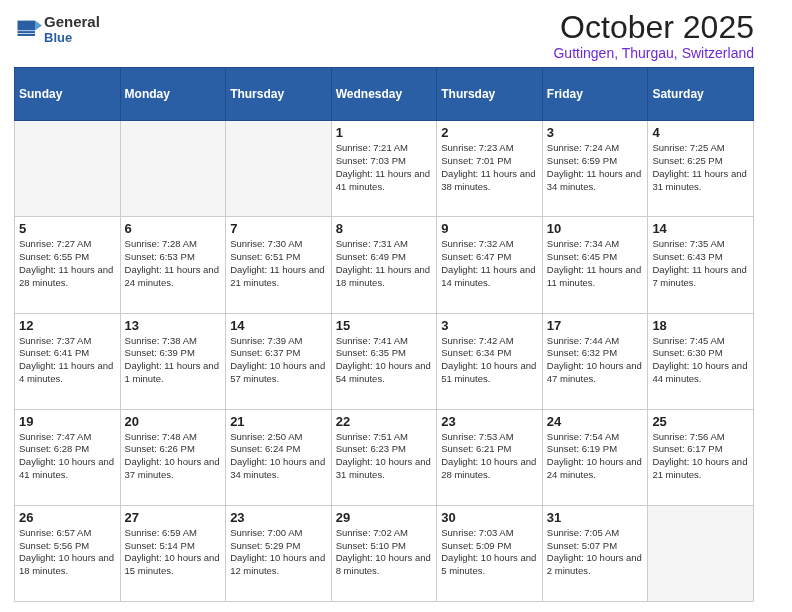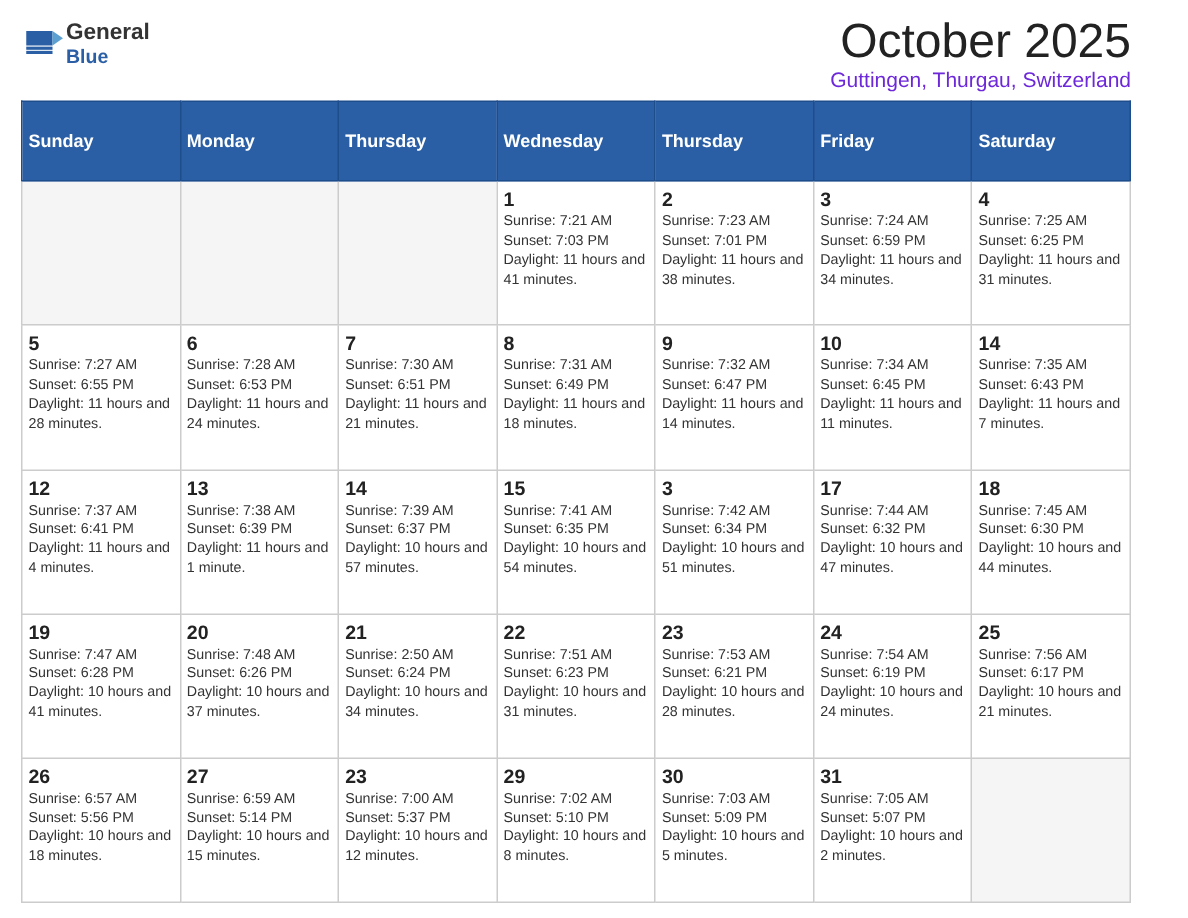--- a/index.html
+++ b/index.html
@@ -336,21 +336,21 @@
           <td>
             <div class="day-num">27</div>
             <div class="cell-text">Sunrise: 6:59 AM
 Sunset: 5:14 PM
 Daylight: 10 hours
 and 15 minutes.</div>
           </td>
           <td>
             <div class="day-num">23</div>
             <div class="cell-text">Sunrise: 7:00 AM
-Sunset: 5:37 PM
+Sunset: 5:29 PM
 Daylight: 10 hours
 and 12 minutes.</div>
           </td>
           <td>
             <div class="day-num">29</div>
             <div class="cell-text">Sunrise: 7:02 AM
 Sunset: 5:10 PM
 Daylight: 10 hours
 and 8 minutes.</div>
           </td>

